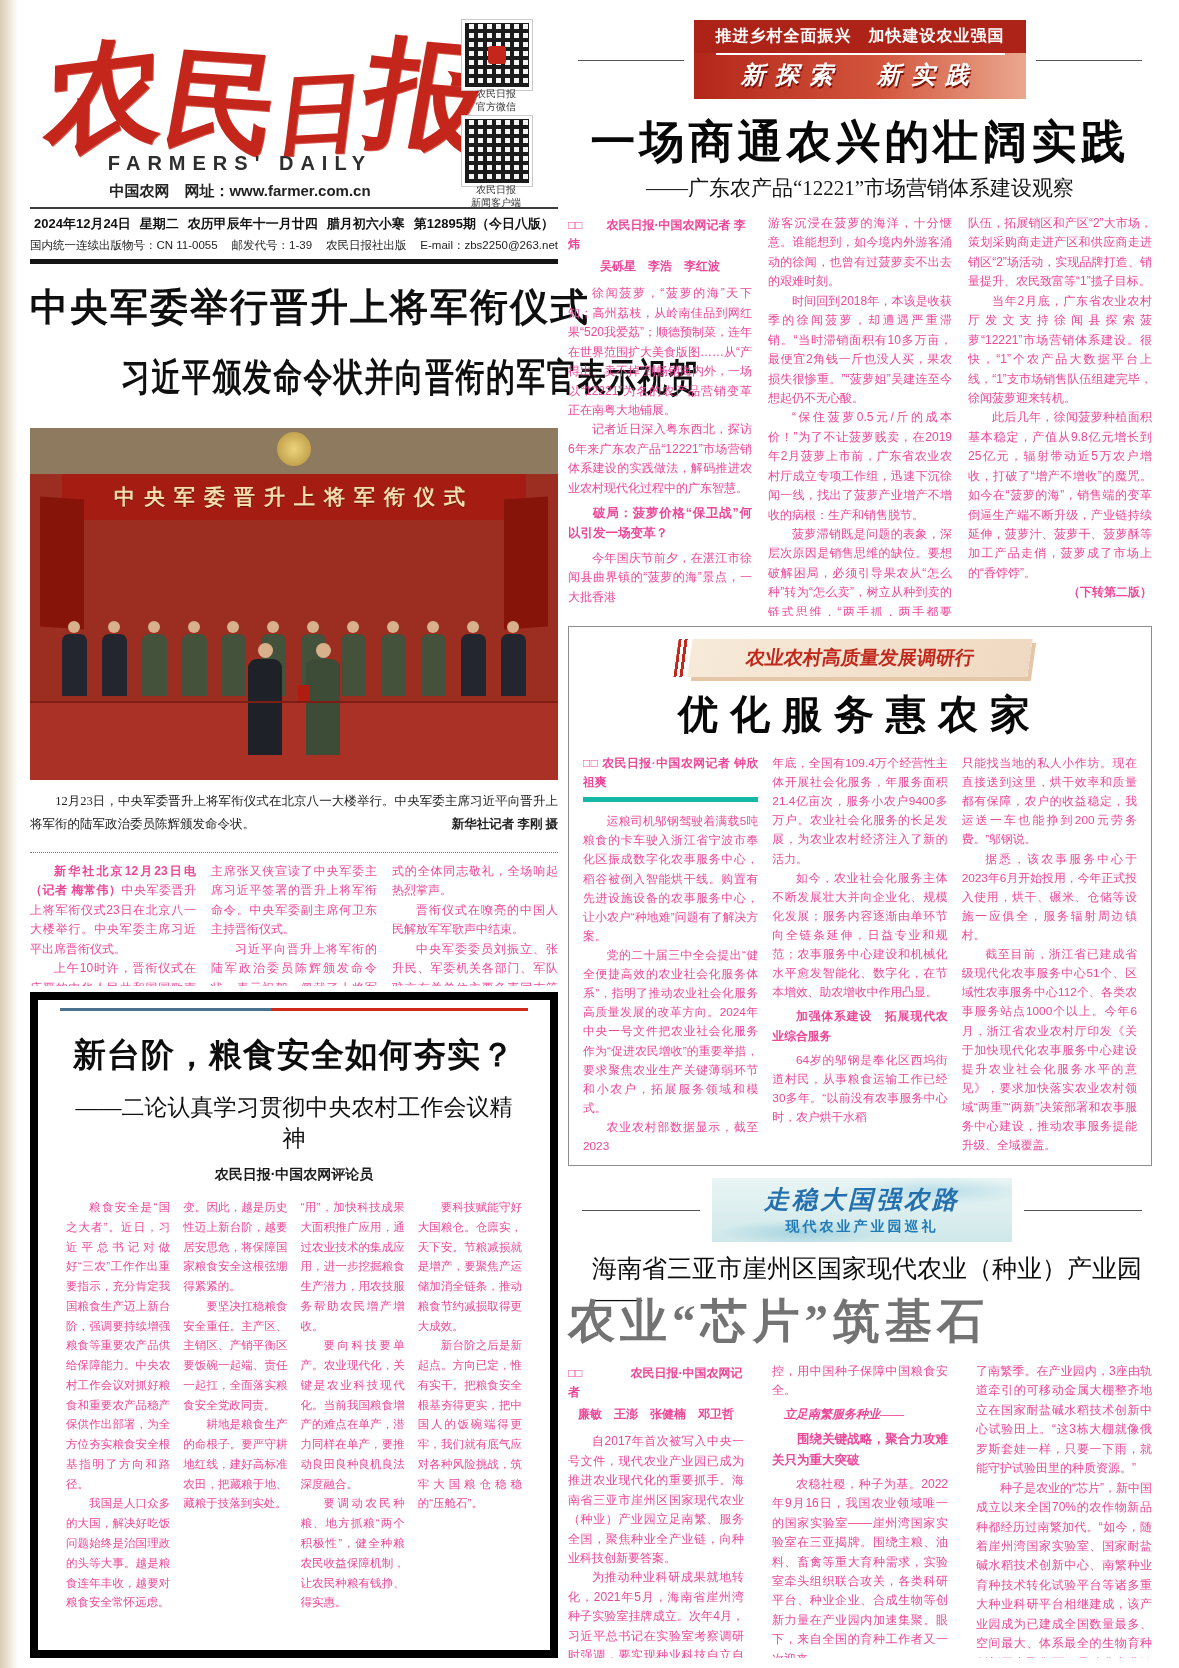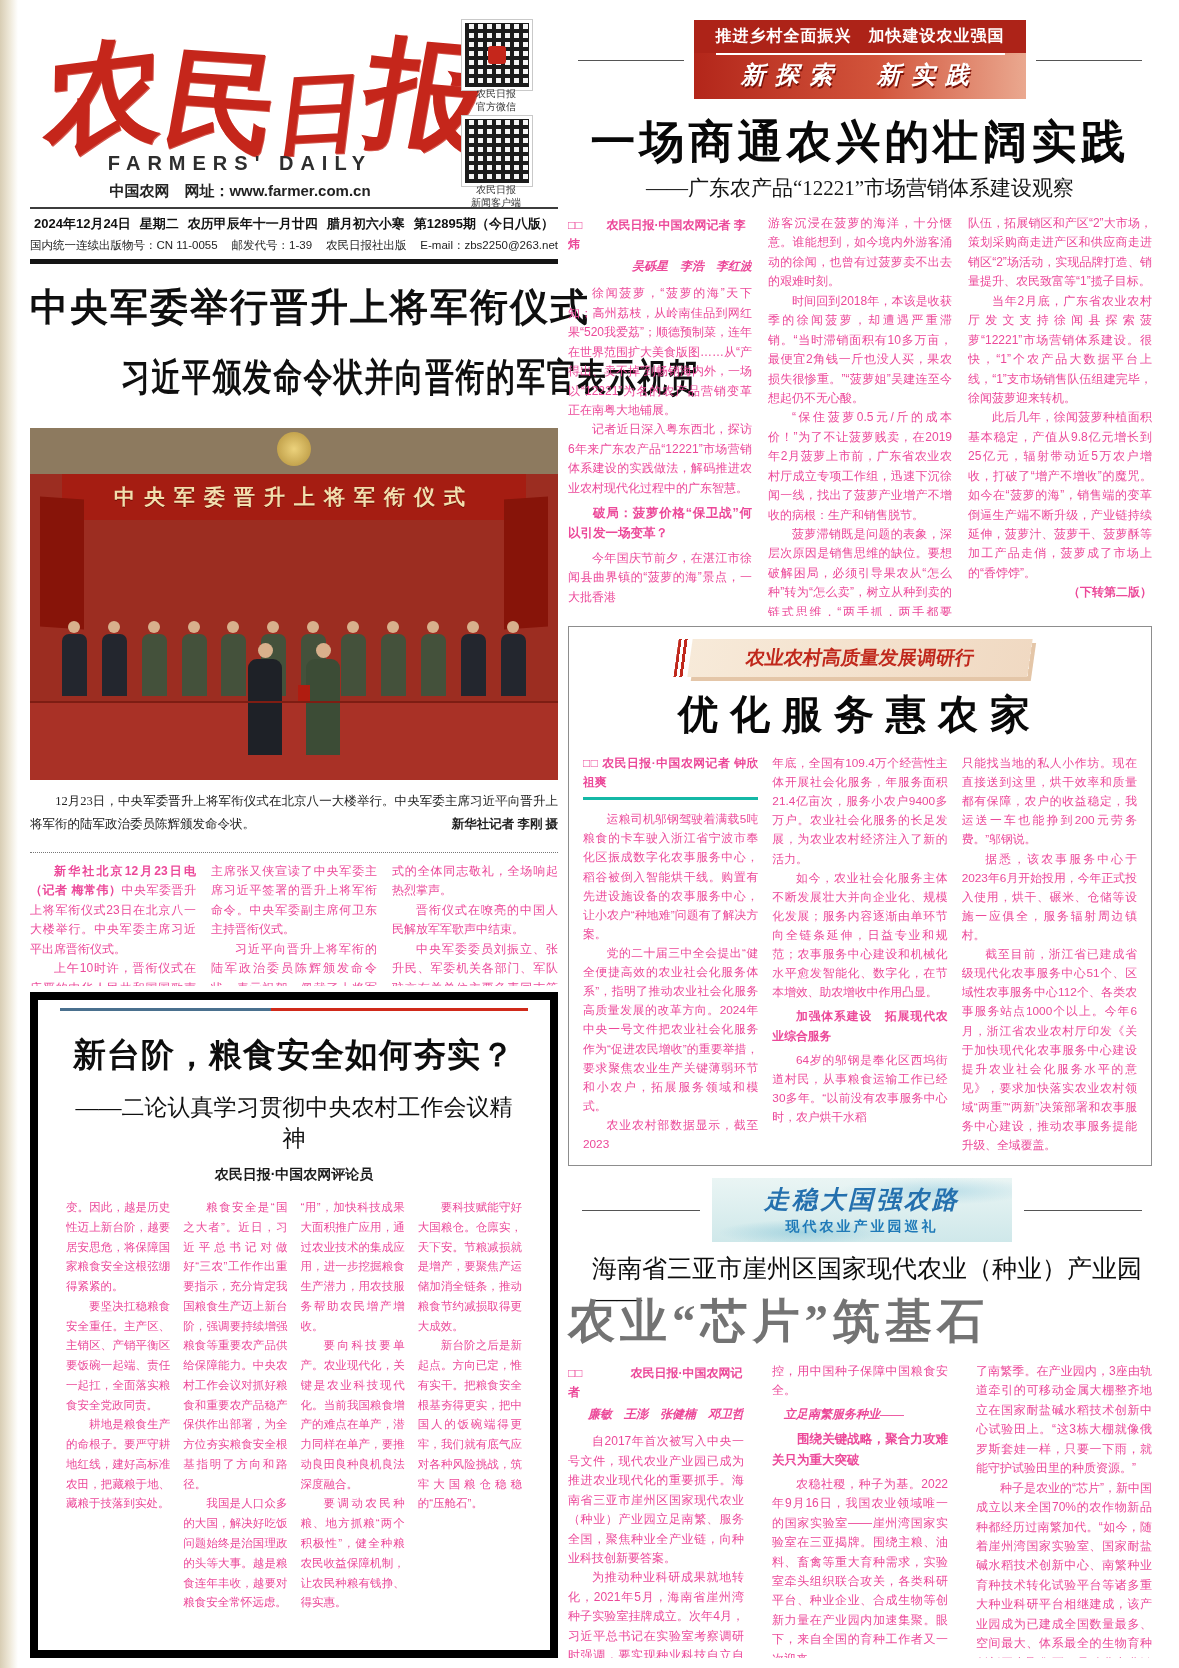--- a/index.html
+++ b/index.html
@@ -61,22 +61,22 @@
   .lead-cols{left:30px;top:862px;width:528px;height:124px;gap:15px;}
   .lead-cols .c{width:166px;overflow:hidden;}
 
   
   .fl{margin:0;font-size:12px;line-height:1.62;text-align:justify;color:#ec4899;}
   .fl-p{text-indent:2em;}
   .fl-pc{text-indent:0;}
   .fl-h{font-weight:bold;text-indent:2em;margin:5px 0;font-size:12.5px;}
   .fl-lead{font-family:"Liberation Serif",serif;font-weight:bold;font-style:oblique;text-indent:1em;margin:4px 0;}
   .fl-byl{font-weight:bold;text-align:left;margin:2px 0;}
-  .fl-byl2{font-weight:bold;text-align:right;margin:0 0 8px;font-style:italic;}
-  .fl-bylu{font-weight:bold;border-bottom:3px solid #14b8a6;padding-bottom:5px;margin:0 0 10px;}
+  .fl-byl2{font-weight:bold;text-align:center;margin:0 0 8px;}
+  .fl-bylu{font-weight:bold;border-bottom:5px solid #14b8a6;padding-bottom:5px;margin:0 0 10px;}
   .fl-jump{font-weight:bold;text-align:right;text-indent:0;}
 
   
   .edbox{left:30px;top:992px;width:528px;height:666px;border:8px solid #000000;box-sizing:border-box;background:#fff;padding:8px 28px;}
   .edbox .duo{height:3px;background:linear-gradient(90deg,#4a708e 0 45%,#d02a1a 45% 100%);margin:0 -6px;}
   .ed-title{text-align:center;font-size:33px;font-weight:900;letter-spacing:1px;margin-top:22px;color:#0d0d0d;}
   .ed-sub{text-align:center;font-family:"Liberation Serif",serif;font-size:23px;margin-top:14px;color:#111;}
   .ed-byl{text-align:center;font-size:14px;font-weight:bold;margin-top:12px;}
   .ed-cols{margin-top:14px;gap:13px;height:470px;}
   .ed-cols .c{width:110px;overflow:hidden;}
@@ -212,27 +212,27 @@
       </div>
   </div>
 
   <div class="abs edbox">
     <div class="duo"></div>
     <div class="ed-title">新台阶，粮食安全如何夯实？</div>
     <div class="ed-sub">——二论认真学习贯彻中央农村工作会议精神</div>
     <div class="ed-byl">农民日报·中国农网评论员</div>
     <div class="cols ed-cols">
       <div class="c">
+          <p class="fl fl-p">粮食安全是“国之大者”。近日，习近平总书记对做好“三农”工作作出重要指示，充分肯定我国粮食生产迈上新台阶，强调要持续增强粮食等重要农产品供给保障能力。中央农村工作会议对抓好粮食和重要农产品稳产保供作出部署，为全方位夯实粮食安全根基指明了方向和路径。</p>
+          <p class="fl fl-p">我国是人口众多的大国，解决好吃饭问题始终是治国理政的头等大事。越是粮食连年丰收，越要对粮食安全常怀远虑。</p>
+        </div>
+      <div class="c">
           <p class="fl fl-pc">变。因此，越是历史性迈上新台阶，越要居安思危，将保障国家粮食安全这根弦绷得紧紧的。</p>
           <p class="fl fl-p">要坚决扛稳粮食安全重任。主产区、主销区、产销平衡区要饭碗一起端、责任一起扛，全面落实粮食安全党政同责。</p>
           <p class="fl fl-p">耕地是粮食生产的命根子。要严守耕地红线，建好高标准农田，把藏粮于地、藏粮于技落到实处。</p>
-        </div>
-      <div class="c">
-          <p class="fl fl-p">粮食安全是“国之大者”。近日，习近平总书记对做好“三农”工作作出重要指示，充分肯定我国粮食生产迈上新台阶，强调要持续增强粮食等重要农产品供给保障能力。中央农村工作会议对抓好粮食和重要农产品稳产保供作出部署，为全方位夯实粮食安全根基指明了方向和路径。</p>
-          <p class="fl fl-p">我国是人口众多的大国，解决好吃饭问题始终是治国理政的头等大事。越是粮食连年丰收，越要对粮食安全常怀远虑。</p>
         </div>
       <div class="c">
           <p class="fl fl-pc">“用”，加快科技成果大面积推广应用，通过农业技术的集成应用，进一步挖掘粮食生产潜力，用农技服务帮助农民增产增收。</p>
           <p class="fl fl-p">要向科技要单产。农业现代化，关键是农业科技现代化。当前我国粮食增产的难点在单产，潜力同样在单产，要推动良田良种良机良法深度融合。</p>
           <p class="fl fl-p">要调动农民种粮、地方抓粮“两个积极性”，健全种粮农民收益保障机制，让农民种粮有钱挣、得实惠。</p>
         </div>
       <div class="c">
           <p class="fl fl-p">要科技赋能守好大国粮仓。仓廪实，天下安。节粮减损就是增产，要聚焦产运储加消全链条，推动粮食节约减损取得更大成效。</p>
           <p class="fl fl-p">新台阶之后是新起点。方向已定，惟有实干。把粮食安全根基夯得更实，把中国人的饭碗端得更牢，我们就有底气应对各种风险挑战，筑牢大国粮仓稳稳的“压舱石”。</p>
         </div>

